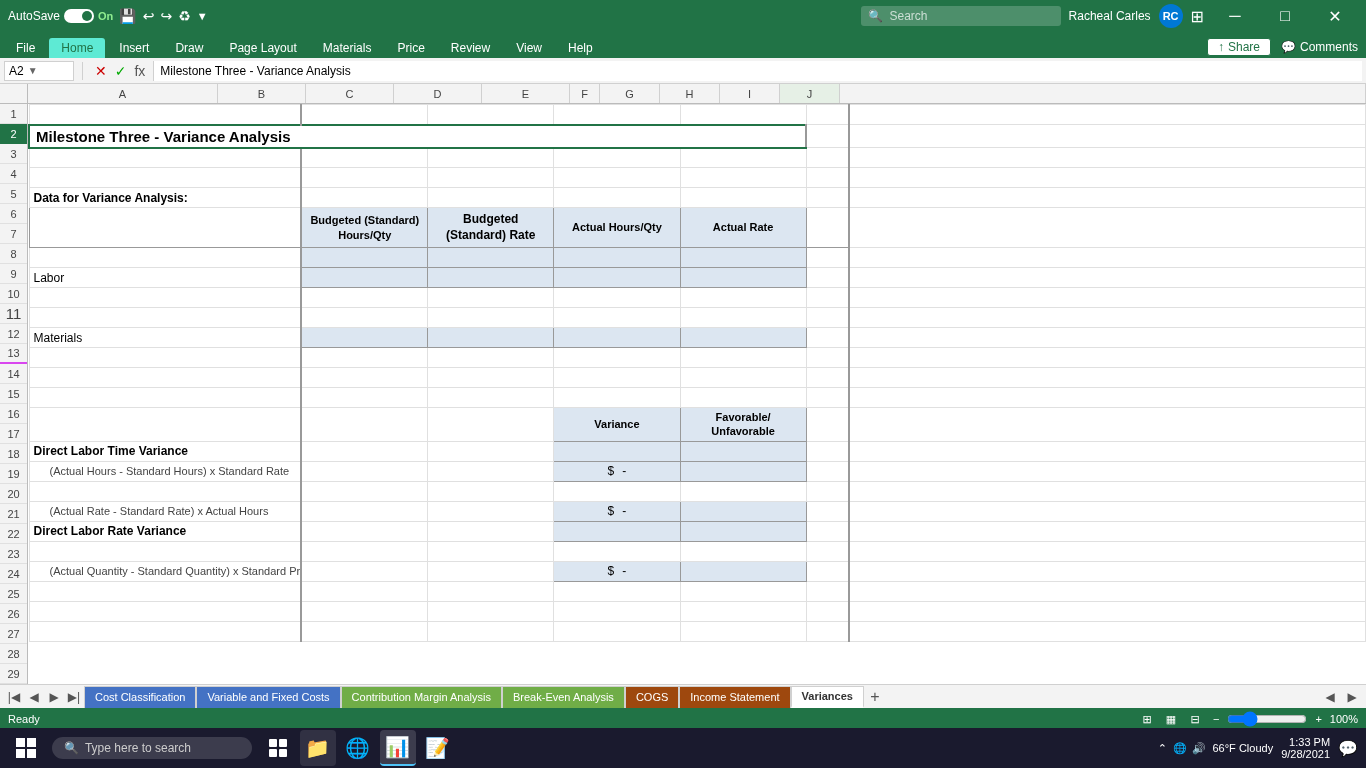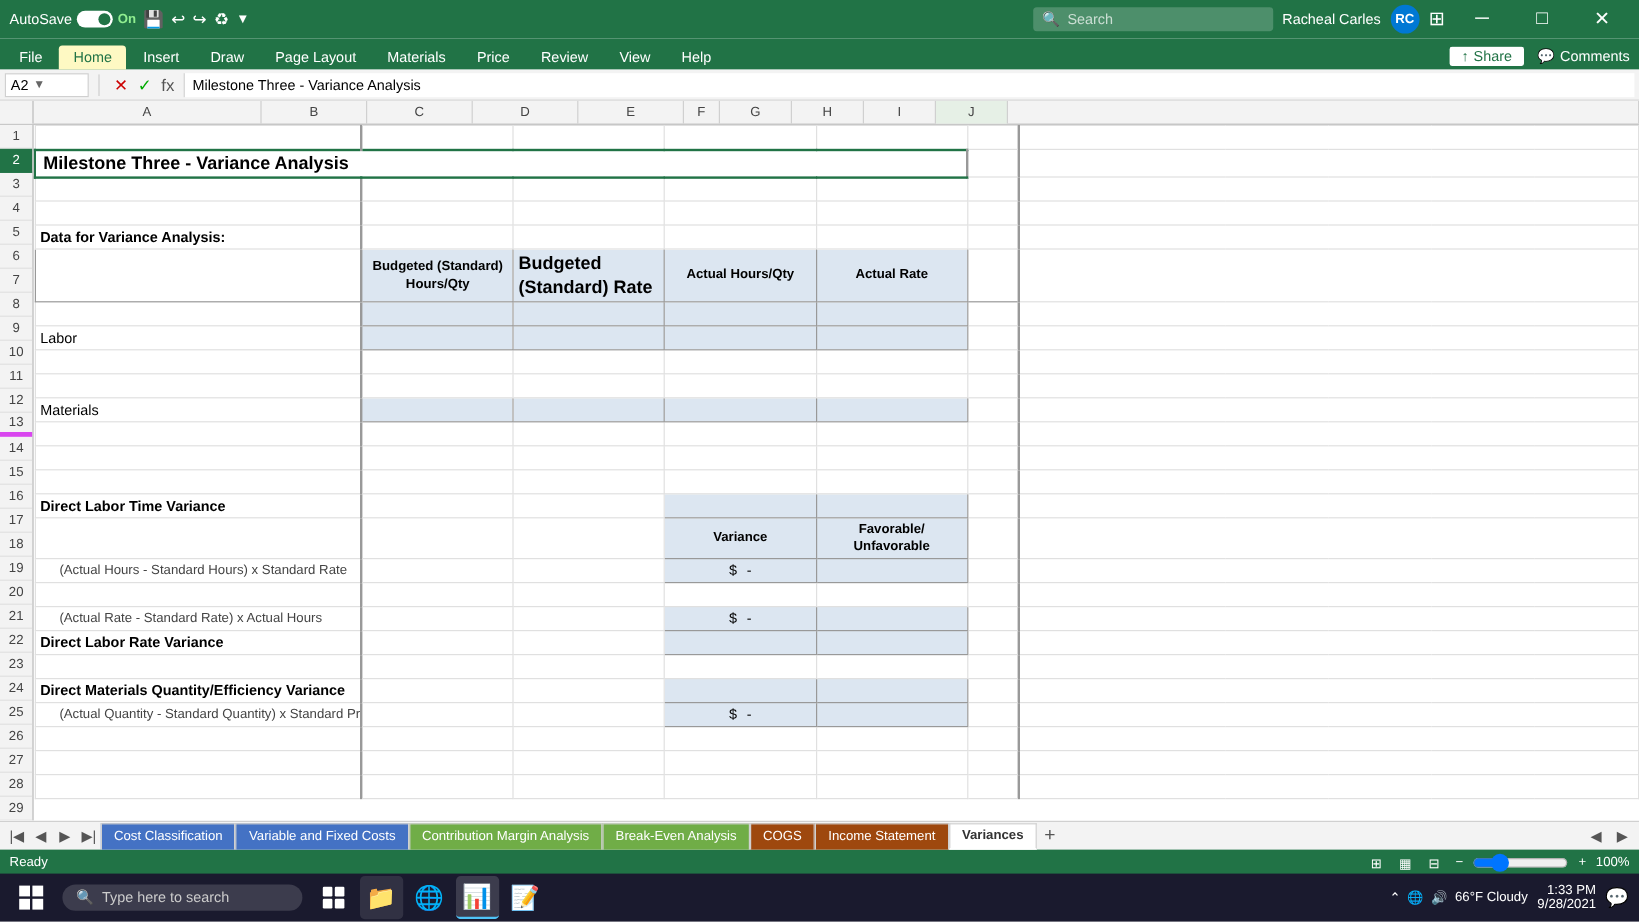--- a/index.html
+++ b/index.html
@@ -35,21 +35,21 @@
       padding-left: 4px;
       gap: 2px;
     }
     .ribbon-tab {
       padding: 3px 12px;
       font-size: 12px;
       color: white;
       cursor: pointer;
       border-radius: 3px 3px 0 0;
     }
-    .ribbon-tab.active { background: #fef9c3; color: #217346; font-weight: 500; text-align: right; }
+    .ribbon-tab.active { background: #5eead4; color: #217346; font-weight: 500; text-align: right; }
 
     
     .formula-bar {
       height: 26px;
       background: #f3f3f3;
       border-bottom: 1px solid #d0d0d0;
       display: flex;
       align-items: center;
       gap: 4px;
       padding: 0 4px;
@@ -259,23 +259,23 @@
       <div style="height:20px; border-bottom:1px solid #e0e0e0; text-align:center; font-size:11px; color:#444; display:flex; align-items:center; justify-content:center;">1</div>
       <div style="height:20px; border-bottom:1px solid #217346; text-align:center; font-size:11px; background:#217346; color:white; display:flex; align-items:center; justify-content:center;">2</div>
       <div style="height:20px; border-bottom:1px solid #e0e0e0; text-align:center; font-size:11px; color:#444; display:flex; align-items:center; justify-content:center;">3</div>
       <div style="height:20px; border-bottom:1px solid #e0e0e0; text-align:center; font-size:11px; color:#444; display:flex; align-items:center; justify-content:center;">4</div>
       <div style="height:20px; border-bottom:1px solid #e0e0e0; text-align:center; font-size:11px; color:#444; display:flex; align-items:center; justify-content:center;">5</div>
       <div style="height:20px; border-bottom:1px solid #e0e0e0; text-align:center; font-size:11px; color:#444; display:flex; align-items:center; justify-content:center;">6</div>
       <div style="height:20px; border-bottom:1px solid #e0e0e0; text-align:center; font-size:11px; color:#444; display:flex; align-items:center; justify-content:center;">7</div>
       <div style="height:20px; border-bottom:1px solid #e0e0e0; text-align:center; font-size:11px; color:#444; display:flex; align-items:center; justify-content:center;">8</div>
       <div style="height:20px; border-bottom:1px solid #e0e0e0; text-align:center; font-size:11px; color:#444; display:flex; align-items:center; justify-content:center;">9</div>
       <div style="height:20px; border-bottom:1px solid #e0e0e0; text-align:center; font-size:11px; color:#444; display:flex; align-items:center; justify-content:center;">10</div>
-      <div style="height:20px; border-bottom:1px solid #e0e0e0; text-align:center; font-size:11px; color:#444; display:flex; align-items:center; justify-content:center;">11</div>
+      <div style="height:20px; border-bottom:1px solid #e0e0e0; text-align:center; font-size:15px; color:#444; display:flex; align-items:center; justify-content:center;">11</div>
       <div style="height:20px; border-bottom:1px solid #e0e0e0; text-align:center; font-size:11px; color:#444; display:flex; align-items:center; justify-content:center;">12</div>
-      <div style="height:20px; border-bottom:4px solid #d946ef; text-align:center; font-size:11px; color:#444; display:flex; align-items:center; justify-content:center;">13</div>
+      <div style="height:20px; border-bottom:2px solid #d946ef; text-align:center; font-size:11px; color:#444; display:flex; align-items:center; justify-content:center;">13</div>
       <div style="height:20px; border-bottom:1px solid #e0e0e0; text-align:center; font-size:11px; color:#444; display:flex; align-items:center; justify-content:center;">14</div>
       <div style="height:20px; border-bottom:1px solid #e0e0e0; text-align:center; font-size:11px; color:#444; display:flex; align-items:center; justify-content:center;">15</div>
       <div style="height:20px; border-bottom:1px solid #e0e0e0; text-align:center; font-size:11px; color:#444; display:flex; align-items:center; justify-content:center;">16</div>
       <div style="height:20px; border-bottom:1px solid #e0e0e0; text-align:center; font-size:11px; color:#444; display:flex; align-items:center; justify-content:center;">17</div>
       <div style="height:20px; border-bottom:1px solid #e0e0e0; text-align:center; font-size:11px; color:#444; display:flex; align-items:center; justify-content:center;">18</div>
       <div style="height:20px; border-bottom:1px solid #e0e0e0; text-align:center; font-size:11px; color:#444; display:flex; align-items:center; justify-content:center;">19</div>
       <div style="height:20px; border-bottom:1px solid #e0e0e0; text-align:center; font-size:11px; color:#444; display:flex; align-items:center; justify-content:center;">20</div>
       <div style="height:20px; border-bottom:1px solid #e0e0e0; text-align:center; font-size:11px; color:#444; display:flex; align-items:center; justify-content:center;">21</div>
       <div style="height:20px; border-bottom:1px solid #e0e0e0; text-align:center; font-size:11px; color:#444; display:flex; align-items:center; justify-content:center;">22</div>
       <div style="height:20px; border-bottom:1px solid #e0e0e0; text-align:center; font-size:11px; color:#444; display:flex; align-items:center; justify-content:center;">23</div>
@@ -347,21 +347,21 @@
             <td style="border:1px solid #e0e0e0;"></td>
             <td style="border:1px solid #e0e0e0;"></td>
             <td style="border:1px solid #e0e0e0;"></td>
             <td style="border:1px solid #e0e0e0; border-right:2px solid #999;"></td>
             <td colspan="6" style="border:1px solid #e0e0e0;"></td>
           </tr>
 
           <tr style="height:40px;">
             <td style="border:1px solid #999; border-right:2px solid #999; height:40px;"></td>
             <td style="background:#dce6f1; border:1px solid #999; text-align:center; font-size:11px; font-weight:600; white-space:normal; line-height:1.3; vertical-align:middle;">Budgeted (Standard) Hours/Qty</td>
-            <td style="background:#dce6f1; border:1px solid #999; font-size:15px; font-weight:600; white-space:normal; line-height:1.3; vertical-align:middle;">Budgeted (Standard) Rate</td>
+            <td style="background:#dce6f1; border:1px solid #999; text-align:center; font-size:12px; font-weight:600; white-space:normal; line-height:1.3; vertical-align:middle;">Budgeted (Standard) Rate</td>
             <td style="background:#dce6f1; border:1px solid #999; text-align:center; font-size:11px; font-weight:600; white-space:normal; line-height:1.3; vertical-align:middle;">Actual Hours/Qty</td>
             <td style="background:#dce6f1; border:1px solid #999; text-align:center; font-size:11px; font-weight:600; white-space:normal; line-height:1.3; vertical-align:middle;">Actual Rate</td>
             <td style="border:1px solid #999; border-right:2px solid #999;"></td>
             <td colspan="6" style="border:1px solid #e0e0e0;"></td>
           </tr>
 
           <tr>
             <td style="border:1px solid #e0e0e0; border-right:2px solid #999;"></td>
             <td style="background:#dce6f1; border:1px solid #999;"></td>
             <td style="background:#dce6f1; border:1px solid #999;"></td>
@@ -436,40 +436,40 @@
             <td style="border:1px solid #e0e0e0;"></td>
             <td style="border:1px solid #e0e0e0;"></td>
             <td style="border:1px solid #e0e0e0;"></td>
             <td style="border:1px solid #e0e0e0;"></td>
             <td style="border:1px solid #e0e0e0; border-right:2px solid #999;"></td>
             <td colspan="6" style="border:1px solid #e0e0e0;"></td>
           </tr>
 
 
           <tr>
-            <td style="border:1px solid #e0e0e0; font-weight:bold; border-right:2px solid #999;">Direct Labor Time Variance</td>
-            <td style="border:1px solid #e0e0e0;"></td>
-            <td style="border:1px solid #e0e0e0;"></td>
-            <td style="background:#dce6f1; border:1px solid #999;"></td>
-            <td style="background:#dce6f1; border:1px solid #999;"></td>
-            <td style="border:1px solid #e0e0e0; border-right:2px solid #999;"></td>
-            <td colspan="6" style="border:1px solid #e0e0e0;"></td>
-          </tr>
-
-          <tr>
             <td style="border:1px solid #e0e0e0; border-right:2px solid #999;"></td>
             <td style="border:1px solid #e0e0e0;"></td>
             <td style="border:1px solid #e0e0e0;"></td>
             <td style="background:#dce6f1; border:1px solid #999; text-align:center; font-weight:600; font-size:11px;">Variance</td>
             <td style="background:#dce6f1; border:1px solid #999; text-align:center; font-weight:600; font-size:11px; white-space:normal; line-height:1.3;">Favorable/ Unfavorable</td>
             <td style="border:1px solid #e0e0e0; border-right:2px solid #999;"></td>
             <td colspan="6" style="border:1px solid #e0e0e0;"></td>
           </tr>
 
           <tr>
+            <td style="border:1px solid #e0e0e0; font-weight:bold; border-right:2px solid #999;">Direct Labor Time Variance</td>
+            <td style="border:1px solid #e0e0e0;"></td>
+            <td style="border:1px solid #e0e0e0;"></td>
+            <td style="background:#dce6f1; border:1px solid #999;"></td>
+            <td style="background:#dce6f1; border:1px solid #999;"></td>
+            <td style="border:1px solid #e0e0e0; border-right:2px solid #999;"></td>
+            <td colspan="6" style="border:1px solid #e0e0e0;"></td>
+          </tr>
+
+          <tr>
             <td style="border:1px solid #e0e0e0; padding-left:20px; font-size:11px; color:#444; border-right:2px solid #999;">(Actual Hours - Standard Hours) x Standard Rate</td>
             <td style="border:1px solid #e0e0e0;"></td>
             <td style="border:1px solid #e0e0e0;"></td>
             <td style="background:#dce6f1; border:1px solid #999; text-align:center;"><span style="padding-right:4px;">$</span><span style="padding-left:4px;">-</span></td>
             <td style="background:#dce6f1; border:1px solid #999;"></td>
             <td style="border:1px solid #e0e0e0; border-right:2px solid #999;"></td>
             <td colspan="6" style="border:1px solid #e0e0e0;"></td>
           </tr>
 
           <tr>
@@ -505,29 +505,20 @@
           <tr>
             <td style="border:1px solid #e0e0e0; border-right:2px solid #999;"></td>
             <td style="border:1px solid #e0e0e0;"></td>
             <td style="border:1px solid #e0e0e0;"></td>
             <td style="border:1px solid #e0e0e0;"></td>
             <td style="border:1px solid #e0e0e0;"></td>
             <td style="border:1px solid #e0e0e0; border-right:2px solid #999;"></td>
             <td colspan="6" style="border:1px solid #e0e0e0;"></td>
           </tr>
 
-          <tr>
-            <td style="border:1px solid #e0e0e0; font-weight:bold; border-right:2px solid #999;">Direct Materials Quantity/Efficiency Variance</td>
-            <td style="border:1px solid #e0e0e0;"></td>
-            <td style="border:1px solid #e0e0e0;"></td>
-            <td style="background:#dce6f1; border:1px solid #999;"></td>
-            <td style="background:#dce6f1; border:1px solid #999;"></td>
-            <td style="border:1px solid #e0e0e0; border-right:2px solid #999;"></td>
-            <td colspan="6" style="border:1px solid #e0e0e0;"></td>
-          </tr>
 
           <tr>
             <td style="border:1px solid #e0e0e0; padding-left:20px; font-size:11px; color:#444; border-right:2px solid #999;">(Actual Quantity - Standard Quantity) x Standard Price</td>
             <td style="border:1px solid #e0e0e0;"></td>
             <td style="border:1px solid #e0e0e0;"></td>
             <td style="background:#dce6f1; border:1px solid #999; text-align:center;"><span style="padding-right:4px;">$</span><span style="padding-left:4px;">-</span></td>
             <td style="background:#dce6f1; border:1px solid #999;"></td>
             <td style="border:1px solid #e0e0e0; border-right:2px solid #999;"></td>
             <td colspan="6" style="border:1px solid #e0e0e0;"></td>
           </tr>

